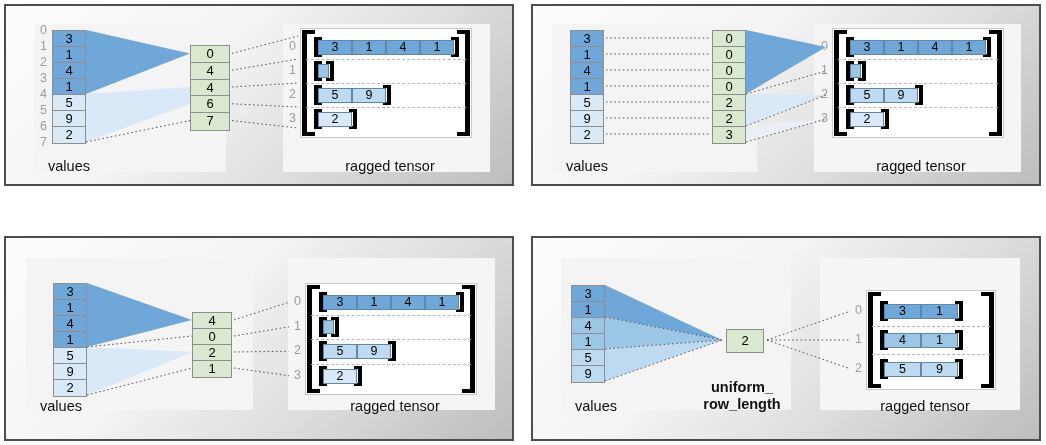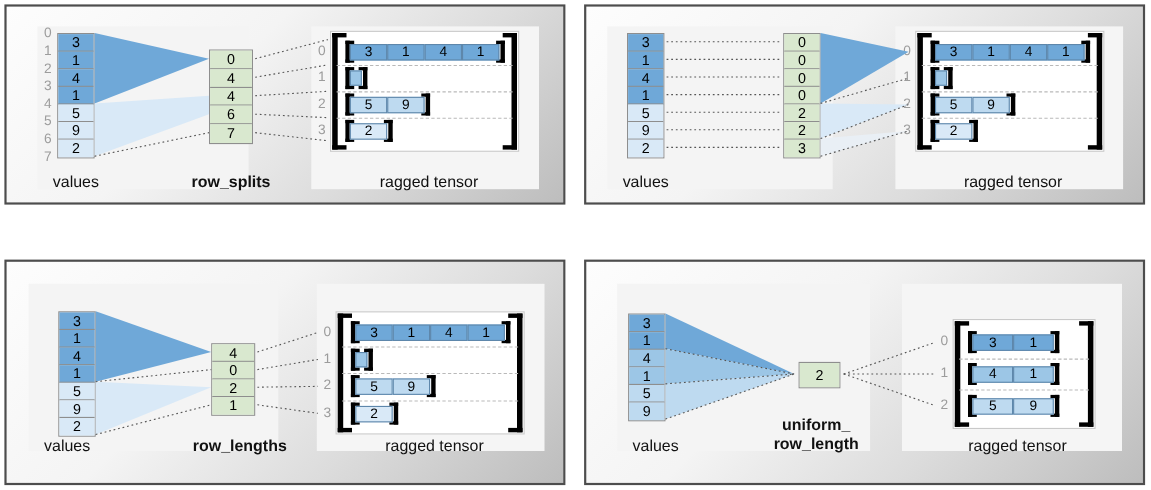--- a/index.html
+++ b/index.html
@@ -111,21 +111,20 @@
     <div class="rcell" style="left:352px;top:88px;width:34px;background:#bedaf0;">9</div>
     <div class="rowidx" style="left:284px;top:112px;">3</div>
     <div class="bk" style="left:314px;top:109px;width:4px;height:20px;"></div>
     <div class="bk" style="left:314px;top:109px;width:8px;height:3px;"></div>
     <div class="bk" style="left:314px;top:126px;width:8px;height:3px;"></div>
     <div class="bk" style="left:353px;top:109px;width:4px;height:20px;"></div>
     <div class="bk" style="left:349px;top:109px;width:8px;height:3px;"></div>
     <div class="bk" style="left:349px;top:126px;width:8px;height:3px;"></div>
     <div class="rcell" style="left:318px;top:112px;width:34px;background:#d9e9f7;">2</div>
     <div class="lbl" style="left:34px;top:158px;width:70px;">values</div>
-    <div class="lbl b" style="left:150px;top:158px;width:120px;">row_splits</div>
     <div class="lbl" style="left:330px;top:158px;width:120px;">ragged tensor</div>
     <div class="panel p2"></div>
     <div class="card" style="left:552px;top:24px;width:205px;height:148px;"></div>
     <div class="card lite" style="left:814px;top:24px;width:207px;height:148px;"></div>
     <div class="col" style="left:570px;top:30px;width:34px;">
       <div class="cell" style="background:#6fa8d8;">3</div>
       <div class="cell" style="background:#6fa8d8;">1</div>
       <div class="cell" style="background:#6fa8d8;">4</div>
       <div class="cell" style="background:#6fa8d8;">1</div>
       <div class="cell" style="background:#d9e9f7;">5</div>
@@ -247,21 +246,20 @@
     <div class="rcell" style="left:357px;top:344.25px;width:34px;background:#bedaf0;">9</div>
     <div class="rowidx" style="left:289px;top:368.75px;">3</div>
     <div class="bk" style="left:319px;top:365.75px;width:4px;height:20px;"></div>
     <div class="bk" style="left:319px;top:365.75px;width:8px;height:3px;"></div>
     <div class="bk" style="left:319px;top:382.75px;width:8px;height:3px;"></div>
     <div class="bk" style="left:358px;top:365.75px;width:4px;height:20px;"></div>
     <div class="bk" style="left:354px;top:365.75px;width:8px;height:3px;"></div>
     <div class="bk" style="left:354px;top:382.75px;width:8px;height:3px;"></div>
     <div class="rcell" style="left:323px;top:368.75px;width:34px;background:#d9e9f7;">2</div>
     <div class="lbl" style="left:26px;top:398px;width:70px;">values</div>
-    <div class="lbl b" style="left:148px;top:398px;width:140px;">row_lengths</div>
     <div class="lbl" style="left:335px;top:398px;width:120px;">ragged tensor</div>
     <div class="panel p4"></div>
     <div class="card" style="left:561px;top:258px;width:230px;height:152px;"></div>
     <div class="card lite" style="left:820px;top:258px;width:200px;height:152px;"></div>
     <div class="col" style="left:571px;top:285px;width:34px;">
       <div class="cell" style="background:#6fa8d8;">3</div>
       <div class="cell" style="background:#6fa8d8;">1</div>
       <div class="cell" style="background:#9cc6e6;">4</div>
       <div class="cell" style="background:#9cc6e6;">1</div>
       <div class="cell" style="background:#bedaf0;">5</div>

